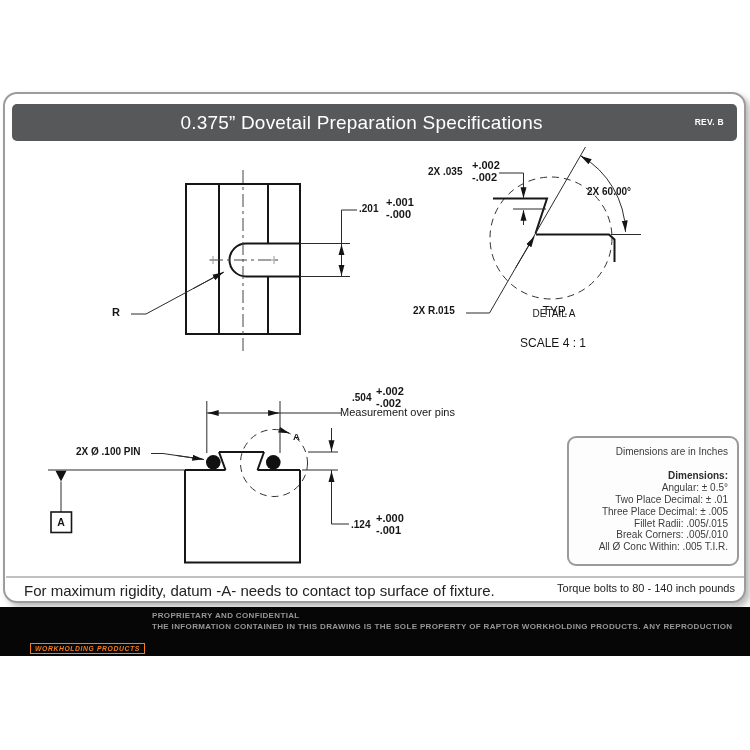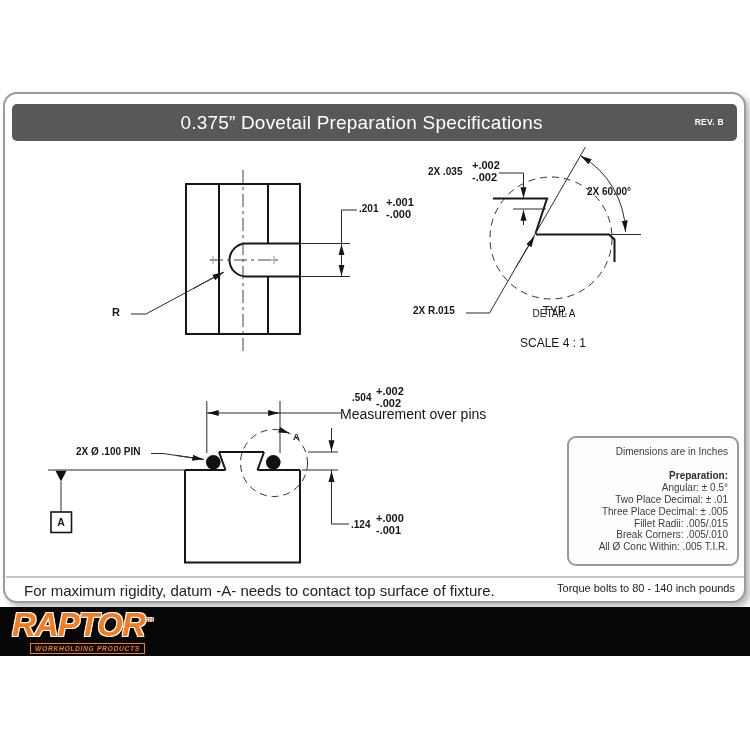--- a/index.html
+++ b/index.html
@@ -173,43 +173,44 @@
   <div class="lbl reg ctr" style="left:530px;top:304px;width:50px;font-size:12px">TYP.</div>
   <div class="lbl reg ctr" style="left:514px;top:308px;width:80px;font-size:10px">DETAIL A</div>
   <div class="lbl reg ctr" style="left:513px;top:336px;width:80px;font-size:12px">SCALE 4 : 1</div>
 
   <div class="lbl" style="left:76px;top:446px">2X Ø .100 PIN</div>
   <div class="lbl" style="left:352px;top:392px">.504</div>
   <div class="lbl tol" style="left:376px;top:386px">
     <div>+.002</div>
     <div>-.002</div>
   </div>
-  <div class="lbl reg" style="left:340px;top:406px;font-size:14px">Measurement over pins</div>
+  <div class="lbl reg" style="left:340px;top:406px;font-size:11px">Measurement over pins</div>
   <div class="lbl" style="left:351px;top:519px">.124</div>
   <div class="lbl tol" style="left:376px;top:513px">
     <div>+.000</div>
     <div>-.001</div>
   </div>
   <div class="lbl ctr" style="left:51px;top:516px;width:20px;font-size:10.5px">A</div>
   <div class="lbl" style="left:293px;top:431px;font-size:9.5px">A</div>
 
   <div class="tolbox">
     <div>Dimensions are in Inches</div>
     <div class="gap"></div>
-    <div class="head">Preparation:</div>
+    <div class="head">Dimensions:</div>
     <div>Angular: ± 0.5°</div>
     <div>Two Place Decimal:  ± .01</div>
     <div>Three Place Decimal:  ± .005</div>
     <div>Fillet Radii: .005/.015</div>
     <div>Break Corners: .005/.010</div>
     <div>All Ø Conc Within: .005 T.I.R.</div>
   </div>
 
   <div class="note-strip-left">For maximum rigidity, datum -A- needs to contact top surface of fixture.</div>
   <div class="note-strip-right">Torque bolts to 80 - 140 inch pounds</div>
 
   <div class="footer"></div>
-  <div class="brand"><span>RAPTOR</span><sup>™</sup></div>
   <div class="brand-sub">WORKHOLDING PRODUCTS</div>
   <div class="legal">
+    <div>PROPRIETARY AND CONFIDENTIAL</div>
+    <div>THE INFORMATION CONTAINED IN THIS DRAWING IS THE SOLE PROPERTY OF RAPTOR WORKHOLDING PRODUCTS. ANY REPRODUCTION</div>
   </div>
 
 </div>
 
 </body></html>

